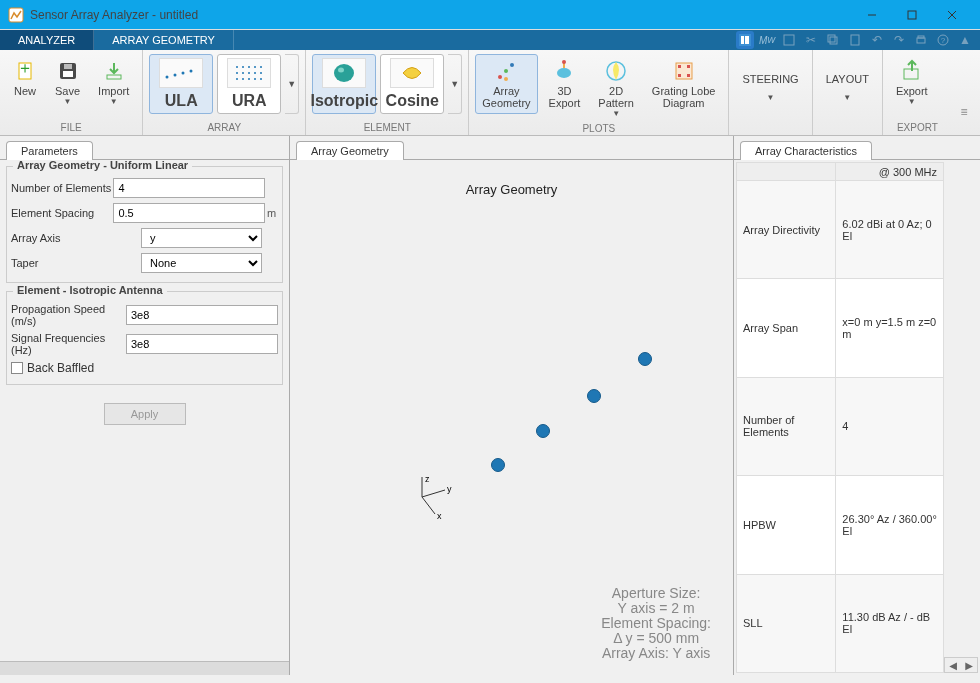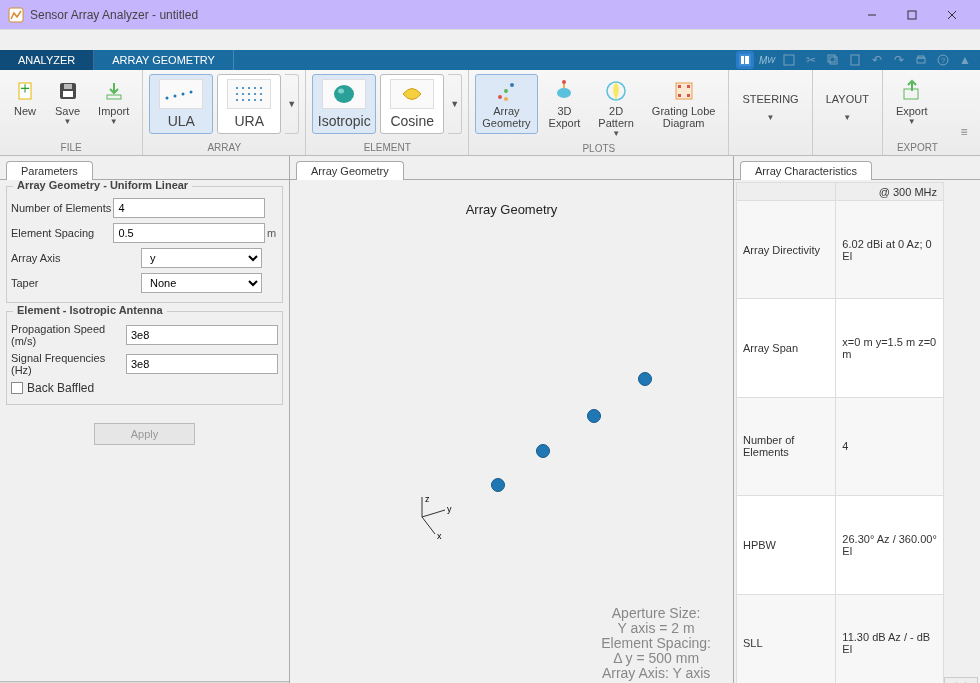--- a/index.html
+++ b/index.html
@@ -1,64 +1,64 @@
 <!DOCTYPE html>
 <html><head>
 <meta charset="utf-8">
 <style>
 * { box-sizing: border-box; margin: 0; padding: 0; font-family: "Segoe UI", Arial, sans-serif; }
 body { width: 980px; height: 683px; background: #f0f0f0; overflow: hidden; font-size: 12px; color: #333; }
 
 
-.titlebar { height: 30px; background: #c4b5fd; display: flex; align-items: center; padding: 0 8px; border-bottom: 1px solid #ddd; }
+.titlebar { height: 30px; background: #0ea5e9; display: flex; align-items: center; padding: 0 8px; border-bottom: 1px solid #ddd; }
 .titlebar .app-icon { width: 16px; height: 16px; margin-right: 6px; }
 .titlebar .title { flex: 1; font-size: 12px; color: #444; }
 .titlebar .win-btn { width: 40px; height: 30px; display: flex; align-items: center; justify-content: center; cursor: pointer; }
 
 
-.toolstrip-header { height: 20px; background: #1a6b9f; display: flex; align-items: stretch; margin-top: 20px; }
+.toolstrip-header { height: 20px; background: #1a6b9f; display: flex; align-items: stretch; }
 .tab-btn { padding: 0 18px; display: flex; align-items: center; color: #fff; font-size: 11px; border-right: 1px solid rgba(255,255,255,0.2); cursor: pointer; }
 .tab-btn.active { background: #0f4c7a; }
 .toolstrip-header .spacer { flex: 1; }
 .toolstrip-header .mini-icons { display: flex; align-items: center; gap: 4px; padding-right: 6px; }
 .toolstrip-header .mini-icons .icon-sq { width: 18px; height: 18px; display: flex; align-items: center; justify-content: center; opacity: 0.7; cursor: pointer; }
 .toolstrip-header .mini-icons .icon-sq.hi { background: #2a7bc8; border-radius: 3px; opacity: 1; }
 
 
 .ribbon { height: 86px; background: linear-gradient(#f7f7f7,#ebebeb); border-bottom: 1px solid #bbb; display: flex; }
 .ribbon-group { border-right: 1px solid #ccc; display: flex; flex-direction: column; }
 .ribbon-group .items { flex: 1; display: flex; align-items: flex-start; padding: 4px 6px 0 6px; gap: 4px; }
 .ribbon-group .group-label { text-align: center; font-size: 10px; color: #777; padding-bottom: 2px; }
 .rb { display: flex; flex-direction: column; align-items: center; justify-content: flex-start; padding: 4px 6px; border: 1px solid transparent; border-radius: 3px; cursor: pointer; min-width: 36px; }
 .rb .ic { width: 24px; height: 24px; display: flex; align-items: center; justify-content: center; }
 .rb .lbl { font-size: 11px; color: #444; margin-top: 2px; text-align: center; line-height: 12px; }
 .rb .arrow { font-size: 8px; color: #555; }
 .rb.selected { background: #dce8f5; border-color: #8fb5dd; }
 .gallery-item { width: 64px; height: 60px; background: #fff; border: 1px solid #bcbcbc; border-radius: 3px; display: flex; flex-direction: column; align-items: center; justify-content: center; gap: 4px; cursor: pointer; }
 .gallery-item.selected { background: #dce8f5; border-color: #8fb5dd; }
 .gallery-item .thumb { width: 44px; height: 30px; background: #fafafa; border: 1px solid #ddd; display: flex; align-items: center; justify-content: center; }
-.gallery-item .gl { font-size: 14px; color: #444; }
+.gallery-item .gl { font-size: 16px; color: #444; font-weight: bold; }
 .gallery-drop { width: 14px; height: 60px; display: flex; align-items: center; justify-content: center; border: 1px solid #ccc; border-left: none; border-radius: 0 3px 3px 0; cursor: pointer; color: #555; font-size: 9px; }
 
 
 .main { display: flex; height: calc(683px - 30px - 20px - 86px - 8px); }
 .panel { background: #f0f0f0; display: flex; flex-direction: column; }
 .panel-tabbar { height: 24px; display: flex; align-items: flex-end; padding-left: 6px; gap: 2px; border-bottom: 1px solid #aaa; }
 .panel-tab { background: #fff; border: 1px solid #aaa; border-bottom: none; border-radius: 4px 4px 0 0; padding: 3px 14px; font-size: 11px; cursor: pointer; position: relative; top: 1px; }
 .panel-body { flex: 1; background: #f0f0f0; padding: 6px; overflow: hidden; }
 
 
 .left-panel { width: 290px; border-right: 1px solid #aaa; }
 .fieldset { border: 1px solid #ccc; margin-bottom: 8px; padding: 6px 4px 4px 4px; position: relative; }
 .fieldset .legend { position: absolute; top: -8px; left: 6px; background: #f0f0f0; padding: 0 4px; font-size: 11px; font-weight: bold; color: #444; }
 .form-row { display: flex; align-items: center; margin: 5px 0; }
 .form-row .fl { width: 130px; font-size: 11px; color: #333; }
 .form-row input[type=text], .form-row select { flex: 1; height: 20px; border: 1px solid #aaa; background: #fff; padding: 0 4px; font-size: 11px; }
 .form-row .unit { width: 16px; text-align: center; font-size: 11px; color: #555; }
-.apply-btn { display: block; margin: 18px auto 0; width: 101px; height: 22px; background: #e6e6e6; border: 1px solid #bbb; color: #999; font-size: 11px; cursor: pointer; }
+.apply-btn { display: block; margin: 18px auto 0; width: 82px; height: 22px; background: #e6e6e6; border: 1px solid #bbb; color: #999; font-size: 11px; cursor: pointer; }
 
 
 .center-panel { flex: 1; border-right: 1px solid #aaa; }
 .canvas { width: 100%; height: 100%; background: #f0f0f0; position: relative; }
 .canvas-title { text-align: center; font-size: 13px; color: #222; padding-top: 20px; }
 .plot-area { position: absolute; top: 0; left: 0; right: 0; bottom: 0; }
 .sensor-dot { position: absolute; width: 14px; height: 14px; border-radius: 50%; background: #1f77b4; border: 1px solid #165a8a; }
 .axes-origin { position: absolute; font-size: 10px; color: #333; }
 .annot { position: absolute; right: 20px; bottom: 12px; text-align: center; font-size: 14px; color: #888; line-height: 15px; }
 

